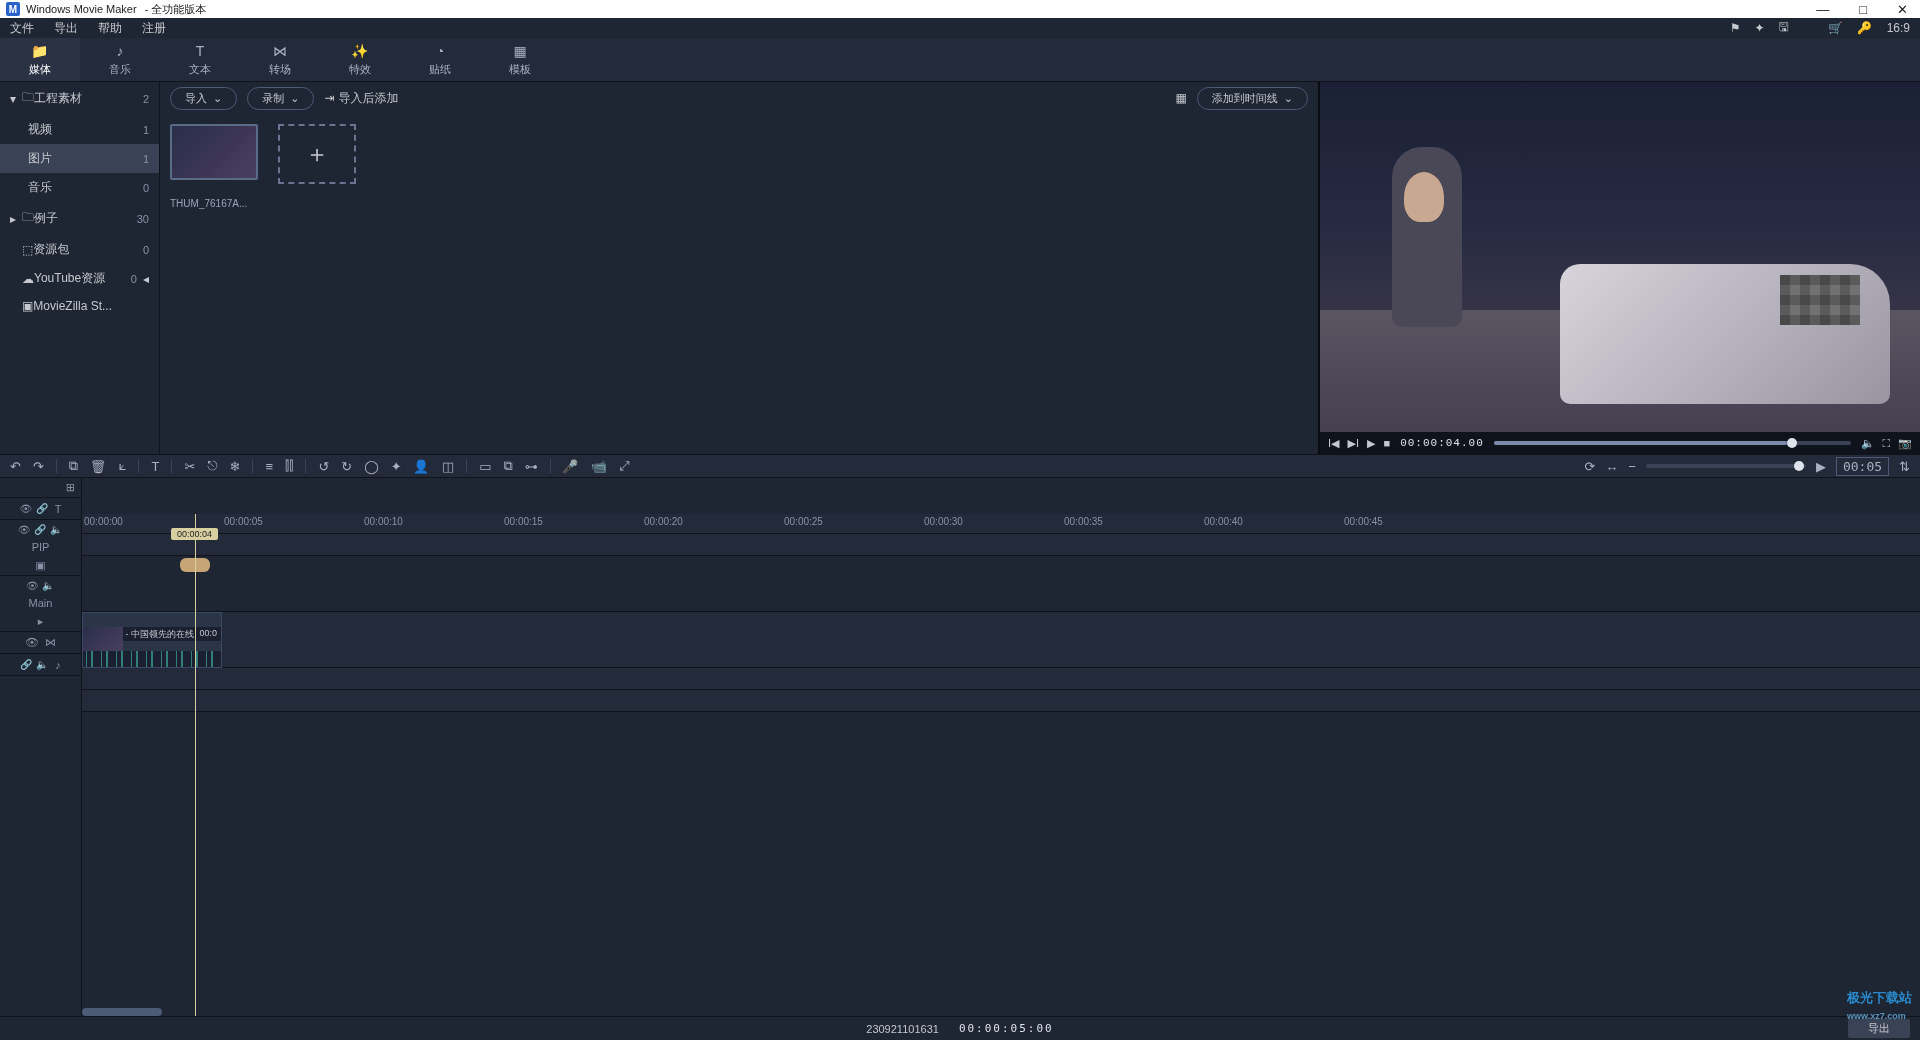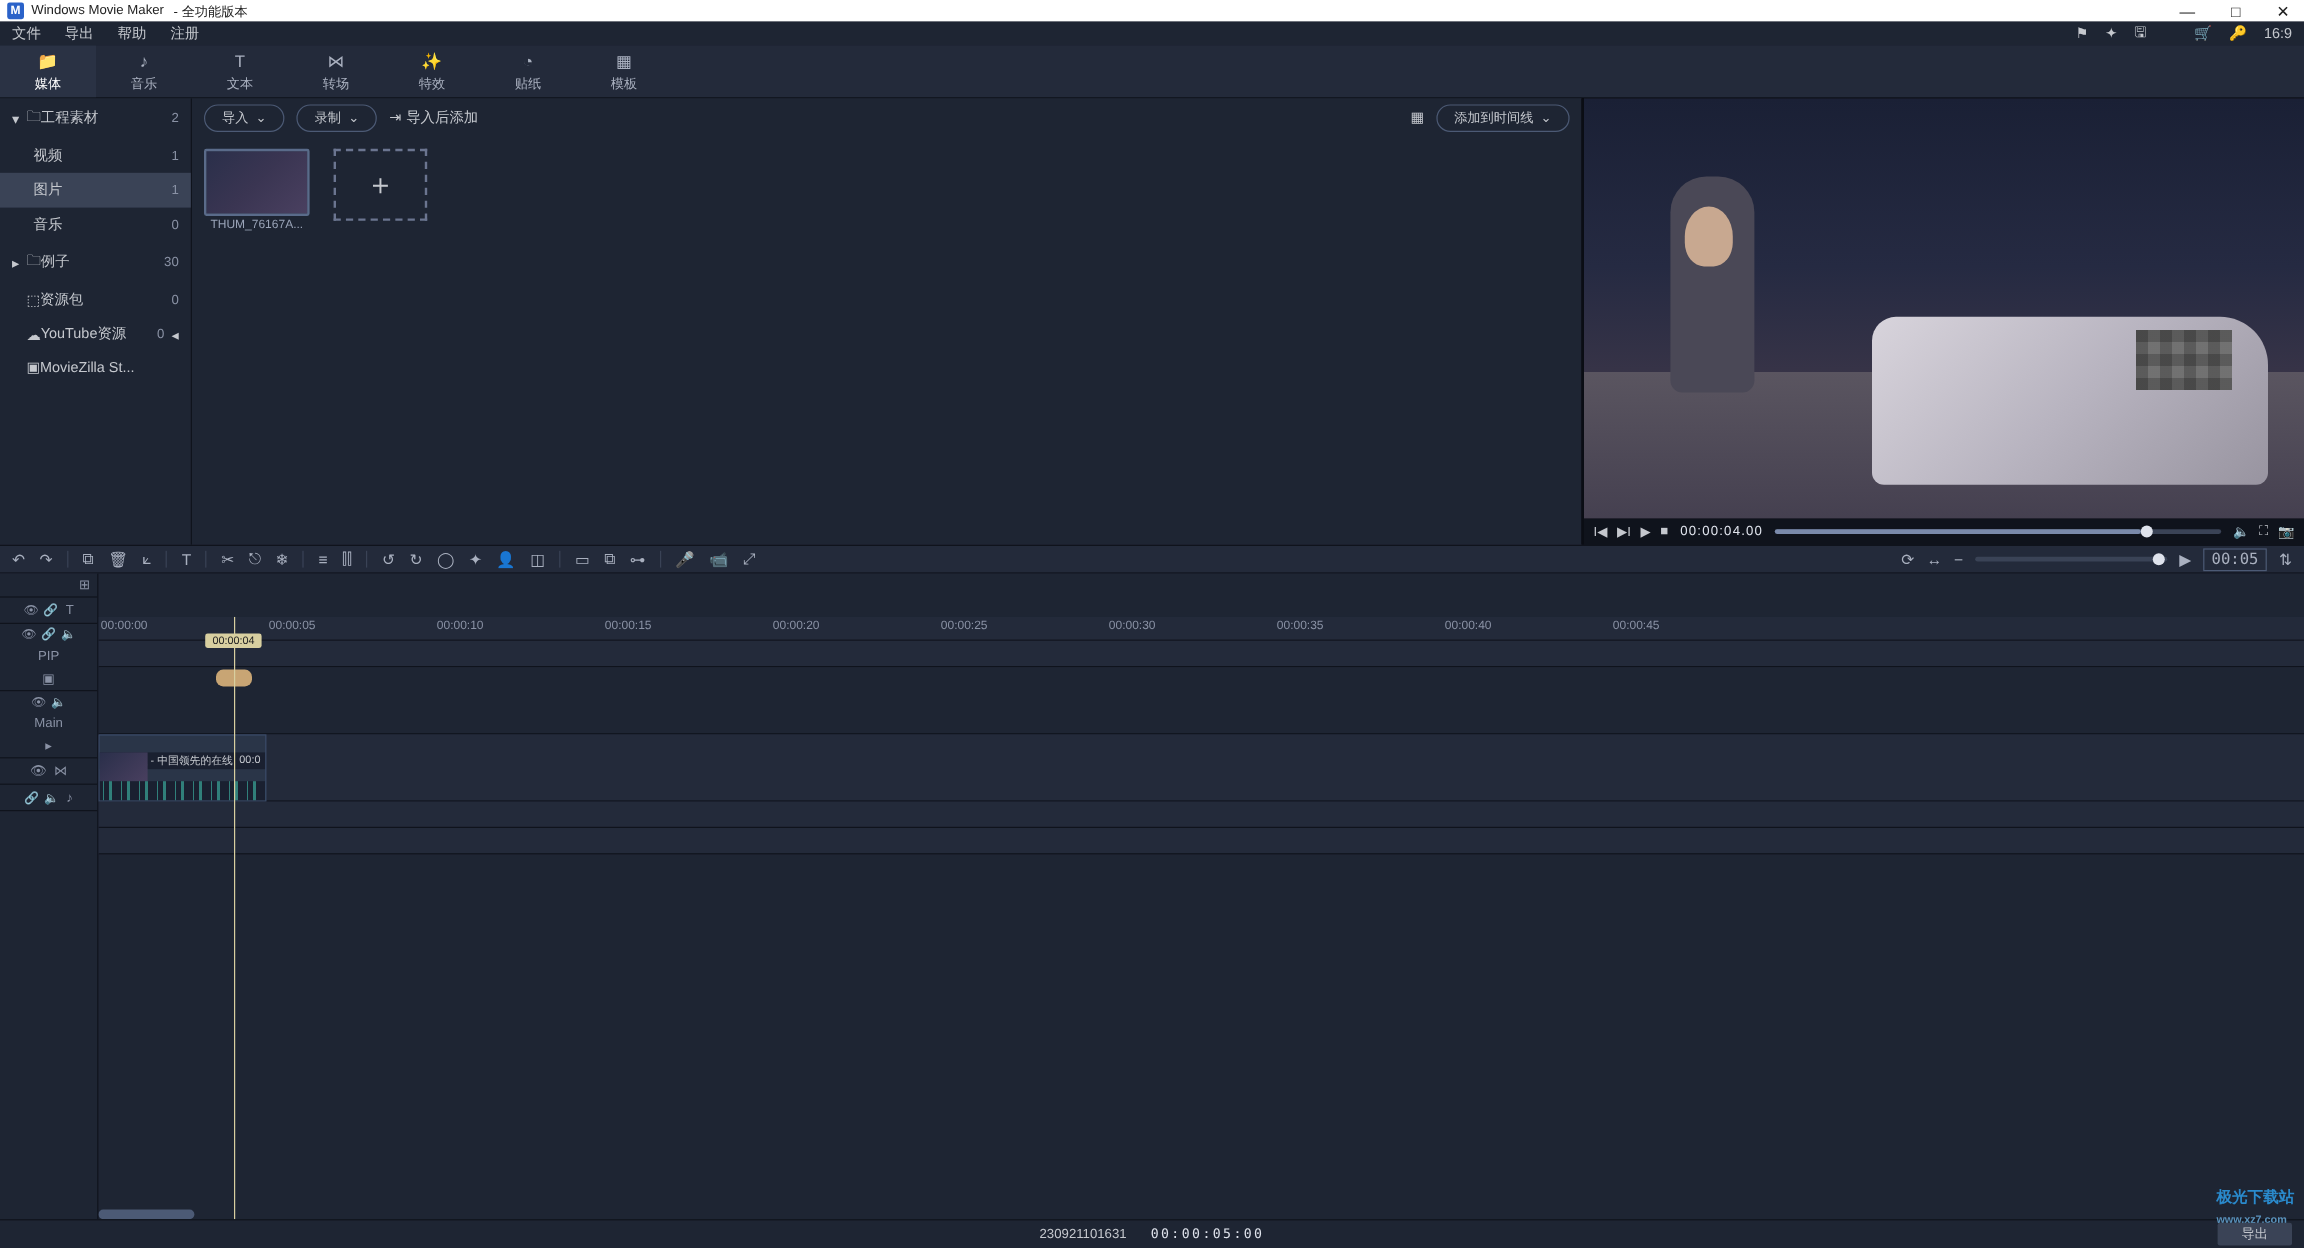--- a/index.html
+++ b/index.html
@@ -22,34 +22,34 @@
 .side-item.sel { background: #3a4356; }
 .side-item .chev { width: 12px; }
 .mediarea { flex: 1; background: #1e2533; display: flex; flex-direction: column; }
 .mediabar { height: 32px; display: flex; align-items: center; gap: 10px; padding: 0 10px; }
 .pillbtn { border: 1px solid #4c5a75; border-radius: 12px; padding: 3px 14px; font-size: 11px; color: #c5c8ce; background: transparent; cursor: pointer; display: inline-flex; align-items: center; gap: 6px; }
 .mediabar .right { margin-left: auto; display: flex; align-items: center; gap: 10px; }
 .mediagrid { flex: 1; padding: 10px; display: flex; gap: 20px; align-items: flex-start; }
 .thumb { width: 88px; }
 .thumb .img { width: 88px; height: 56px; background: #2a3244; border: 2px solid #5a6b8a; border-radius: 2px; display: flex; align-items: center; justify-content: center; color: #6b7590; font-size: 9px; overflow: hidden; }
 .thumb .img.scene { background: linear-gradient(135deg,#2a2f4a 0%,#3a3552 50%,#4a4060 100%); }
-.thumb .cap { font-size: 10px; text-align: center; margin-top: 2px; color: #9aa4b8; white-space: nowrap; overflow: hidden; text-overflow: ellipsis; }
+.thumb .cap { font-size: 10px; margin-top: 18px; color: #9aa4b8; white-space: nowrap; overflow: hidden; text-overflow: ellipsis; }
 .addthumb { width: 78px; height: 60px; border: 2px dashed #6b7590; display: flex; align-items: center; justify-content: center; color: #c5c8ce; font-size: 24px; cursor: pointer; }
 .previewpane { width: 602px; background: #000; display: flex; flex-direction: column; border-left: 2px solid #0a0d14; }
 .previewvideo { flex: 1; background: #1a1d2b; position: relative; overflow: hidden; }
 .scene-bg { position: absolute; inset: 0; background: linear-gradient(180deg, #1a2035 0%, #252a42 40%, #3a3548 70%, #4a4555 100%); }
 .scene-floor { position: absolute; bottom: 0; left: 0; right: 0; height: 35%; background: linear-gradient(180deg, #5a5560 0%, #454050 100%); }
 .scene-bed { position: absolute; bottom: 8%; right: 5%; width: 55%; height: 40%; background: linear-gradient(135deg, #d8d4dc 0%, #b8b4c0 50%, #9894a0 100%); border-radius: 20px 40px 10px 10px; }
 .scene-person { position: absolute; bottom: 30%; left: 12%; width: 70px; height: 180px; background: #4a4856; border-radius: 30px 30px 10px 10px; }
 .scene-head { position: absolute; bottom: 60%; left: 14%; width: 40px; height: 50px; background: #c8a890; border-radius: 50% 50% 40% 40%; }
 .pixelate { position: absolute; top: 55%; right: 10%; width: 80px; height: 50px; background: repeating-linear-gradient(0deg, #888 0 10px, #aaa 10px 20px), repeating-linear-gradient(90deg, #888 0 10px, #aaa 10px 20px); background-blend-mode: multiply; }
 .playerbar { height: 22px; background: #0f131c; display: flex; align-items: center; padding: 0 8px; gap: 10px; font-size: 11px; }
 .playerbar .controls { display: flex; gap: 8px; }
 .playerbar .controls span { cursor: pointer; }
-.playerbar .timecode { font-family: Liberation Sans, sans-serif; letter-spacing: 1px; color: #dfe3ec; }
+.playerbar .timecode { font-family: Liberation Mono, monospace; letter-spacing: 1px; color: #dfe3ec; }
 .playerbar .seek { flex: 1; height: 4px; background: #3a4356; position: relative; border-radius: 2px; }
 .playerbar .seek .prog { position: absolute; left: 0; top: 0; bottom: 0; width: 82%; background: #7a8aab; border-radius: 2px; }
 .playerbar .seek .knob { position: absolute; left: 82%; top: -3px; width: 10px; height: 10px; background: #dfe3ec; border-radius: 50%; }
 .playerbar .ricons { display: flex; gap: 8px; }
 .toolbar2 { height: 24px; background: #232a3a; display: flex; align-items: center; padding: 0 10px; gap: 12px; border-top: 1px solid #0f131c; border-bottom: 1px solid #0f131c; }
 .toolbar2 .sep { width: 1px; height: 14px; background: #3a4356; }
 .toolbar2 span { cursor: pointer; color: #a9b0bf; font-size: 13px; }
 .toolbar2 .right { margin-left: auto; display: flex; align-items: center; gap: 10px; }
 .zoom { width: 160px; height: 4px; background: #3a4356; position: relative; border-radius: 2px; }
 .zoom .knob { position: absolute; right: 2px; top: -3px; width: 10px; height: 10px; background: #dfe3ec; border-radius: 50%; }

